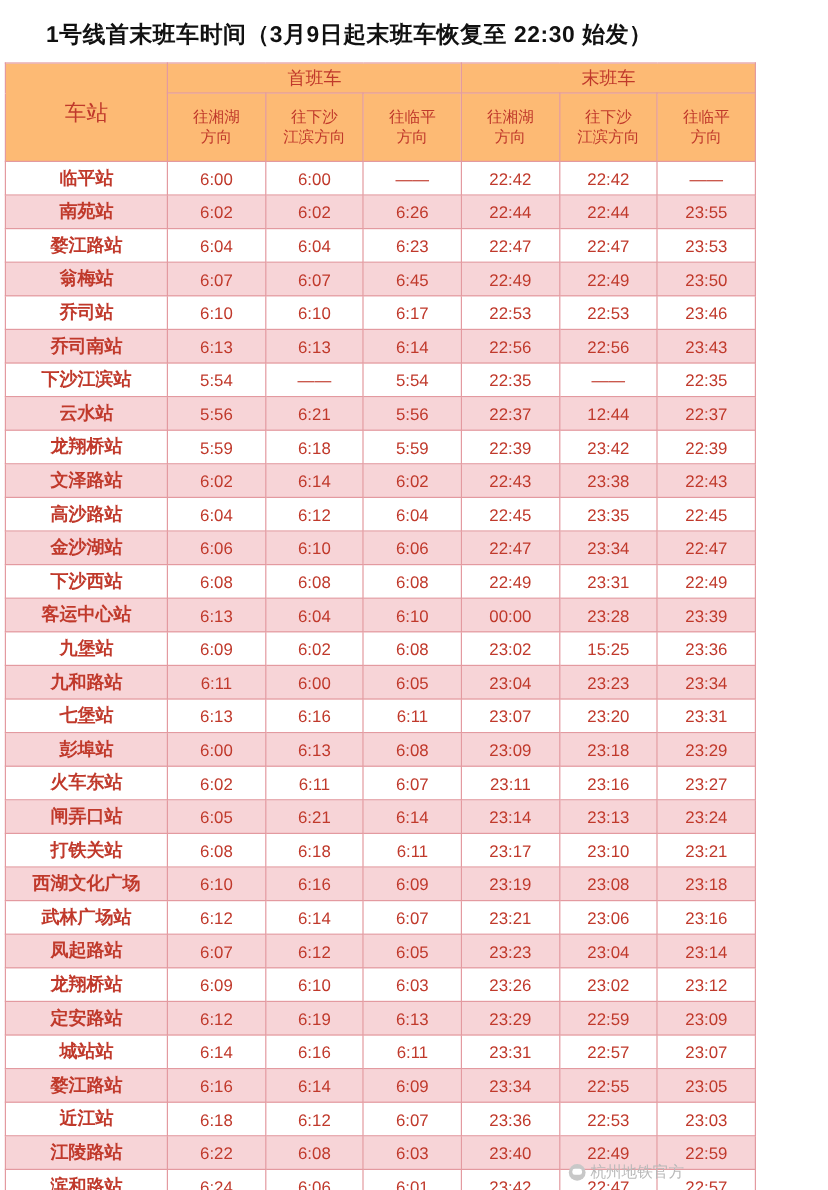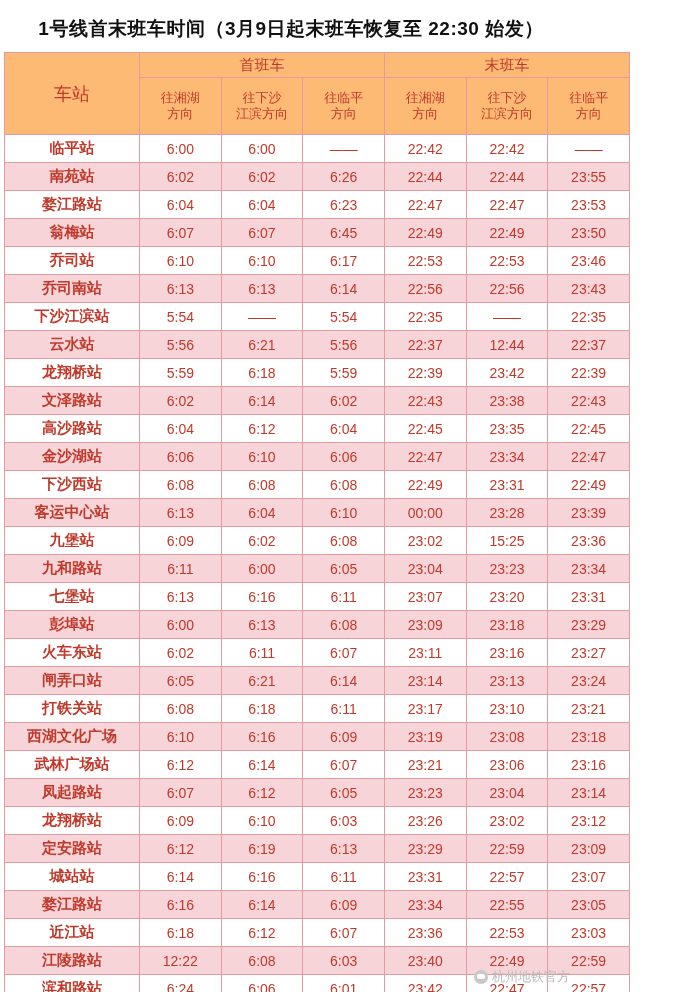--- a/index.html
+++ b/index.html
@@ -402,21 +402,21 @@
           <td class="station">近江站</td>
           <td>6:18</td>
           <td>6:12</td>
           <td>6:07</td>
           <td>23:36</td>
           <td>22:53</td>
           <td>23:03</td>
         </tr>
         <tr class="even">
           <td class="station">江陵路站</td>
-          <td>12:22</td>
+          <td>6:22</td>
           <td>6:08</td>
           <td>6:03</td>
           <td>23:40</td>
           <td>22:49</td>
           <td>22:59</td>
         </tr>
         <tr class="odd">
           <td class="station">滨和路站</td>
           <td>6:24</td>
           <td>6:06</td>

